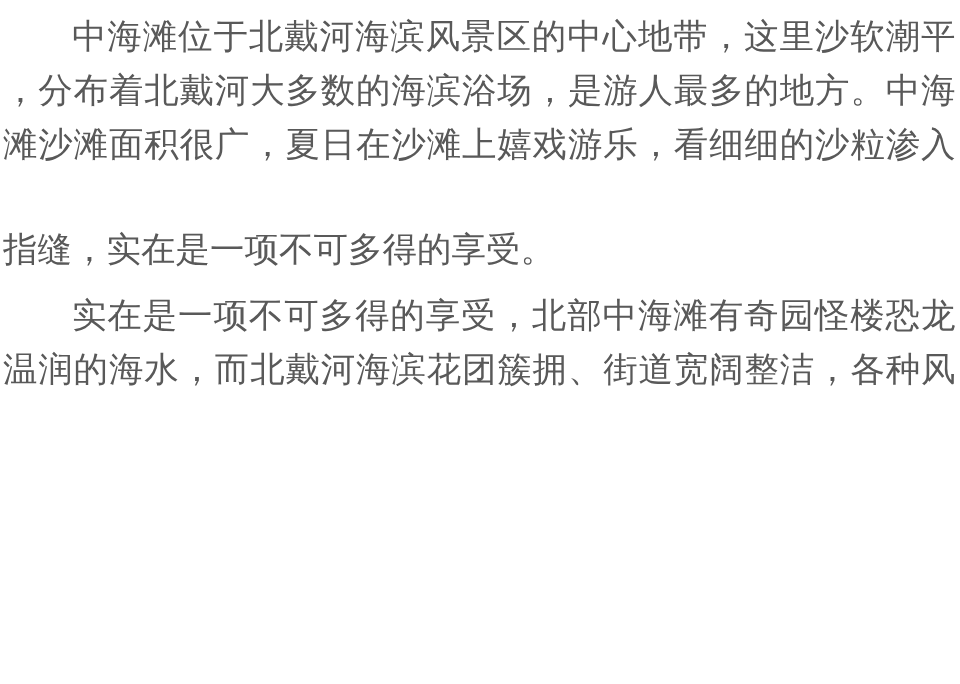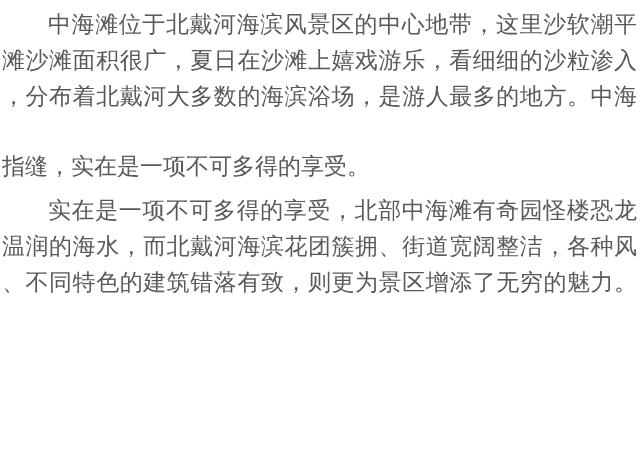--- a/index.html
+++ b/index.html
@@ -42,25 +42,24 @@
     margin-top: 34px;
   }
 </style>
 </head>
 <body>
 
 <div class="page">
 
   <div class="paragraph">
     <div class="line first">中海滩位于北戴河海滨风景区的中心地带，这里沙软潮平</div>
+    <div class="line">，分布着北戴河大多数的海滨浴场，是游人最多的地方。中海</div>
     <div class="line">滩沙滩面积很广，夏日在沙滩上嬉戏游乐，看细细的沙粒渗入</div>
-    <div class="line">，分布着北戴河大多数的海滨浴场，是游人最多的地方。中海</div>
     <div class="line last">指缝，实在是一项不可多得的享受。</div>
   </div>
 
 
   <div class="paragraph">
     <div class="line first">实在是一项不可多得的享受，北部中海滩有奇园怪楼恐龙乐</div>
     <div class="line">温润的海水，而北戴河海滨花团簇拥、街道宽阔整洁，各种风格</div>
-    <div class="line">、不同特色的建筑错落有致，则更为景区增添了无穷的魅力。</div>
   </div>
 
 </div>
 
 </body></html>

